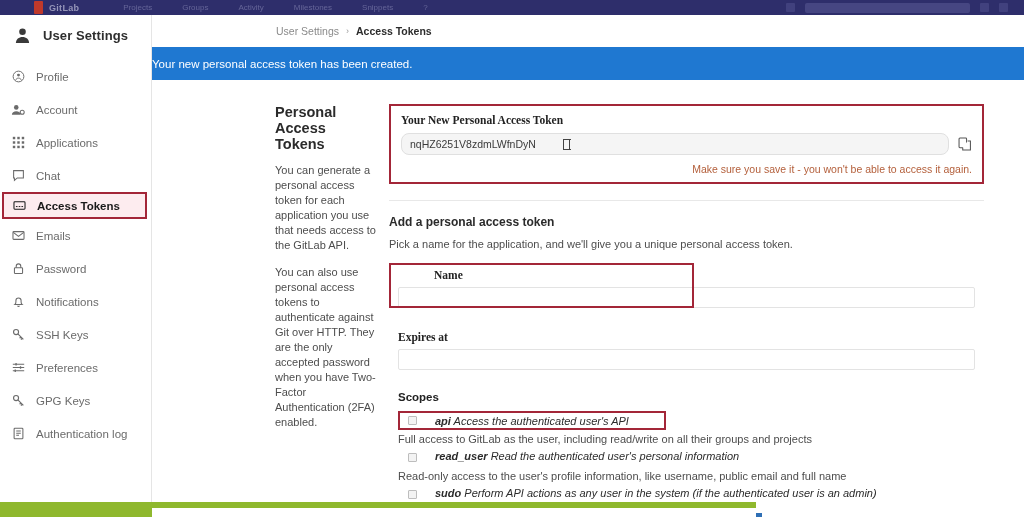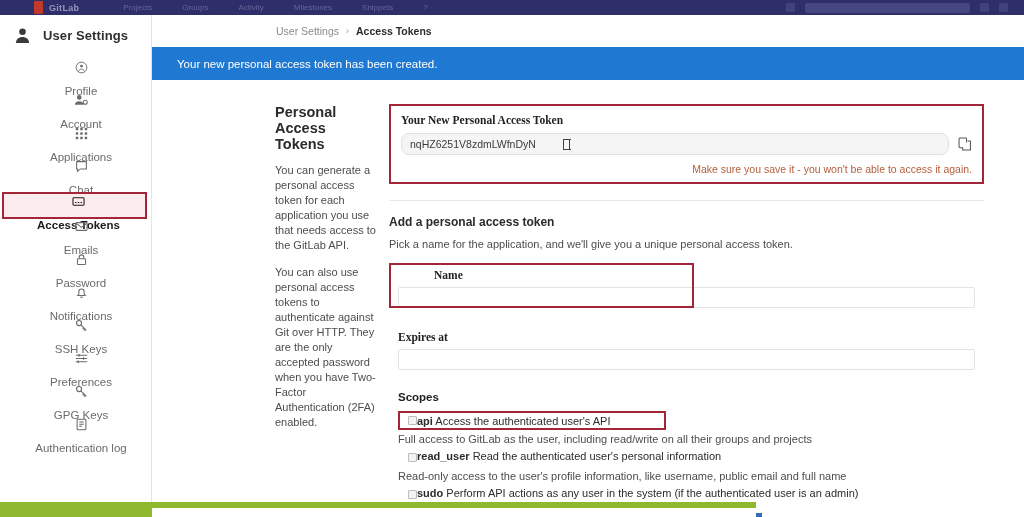--- a/index.html
+++ b/index.html
@@ -45,21 +45,20 @@
   }
   .sidebar-header .s-title {
     font-size: 13px; font-weight: bold; color: #2e2e2e; letter-spacing: .1px;
   }
   .sb-list { padding-top: 4px; }
   .sb-item {
     display: flex; align-items: center; gap: 11px;
     height: 33px; padding-left: 11px;
     color: #6b6b6b; font-size: 11.5px;
     position: relative;
-    flex-direction: column;
   }
   .sb-item.active {
     background: #fdecef;
     border: 2px solid #a32638;
     margin: 0 4px 0 2px;
     padding-left: 8px;
     height: 27px;
     color: #1a1a1a;
     font-weight: 600;
   }
@@ -76,21 +75,21 @@
     padding: 10px 0 10px 124px;
     font-size: 10.5px;
   }
   .crumb-muted { color: #8a8a8a; }
   .crumb-sep { color: #9a9a9a; font-size: 9px; }
   .crumb-current { color: #2b2b2b; font-weight: bold; }
 
   .alert {
     height: 33px; background: #1f78d1; color: #fff;
     display: flex; align-items: center;
-    padding-left: 25px; font-size: 11.5px;
+    font-size: 11.5px;
   }
 
   .content { display: flex; padding: 24px 0 0 0; }
   .col-left { width: 226px; padding-left: 123px; padding-right: 0; flex: none; }
   .col-right { flex: 1; padding-right: 40px; padding-left: 11px; }
 
   .h-title { font-size: 14.5px; font-weight: bold; color: #2b2b2b; margin-bottom: 11px; }
   .p-text { font-size: 11px; color: #4d4d4d; line-height: 15px; margin-bottom: 12px; }
 
   
@@ -126,21 +125,21 @@
   .input-box {
     height: 21px; border: 1px solid #e3e3e3; border-radius: 2px; background: #fff;
   }
   .name-wrap { position: relative; }
   .name-redbox {
     position: absolute; top: 0; left: 0; width: 305px; height: 45px;
     border: 2px solid #a32638; pointer-events: none;
   }
 
   .scopes-title { font-size: 11.5px; font-weight: bold; color: #222; margin-bottom: 8px; }
-  .scope-row { display: flex; align-items: flex-start; gap: 0; height: 17px; padding-left: 10px; }
+  .scope-row { display: flex; align-items: flex-start; gap: 18px; height: 17px; padding-left: 10px; font-style: italic; }
   .scope-row.boxed {
     border: 2px solid #a32638; width: 268px; height: 19px; align-items: center; padding-left: 8px;
   }
   .cb {
     width: 9px; height: 9px; border: 1px solid #bdbdbd; background: #f3f3f3;
     flex: none; margin-top: 3px; border-radius: 1px;
   }
   .scope-row.boxed .cb { margin-top: 0; }
   .scope-label { font-size: 11px; color: #2b2b2b; white-space: nowrap; }
   .scope-label b { font-weight: bold; }

